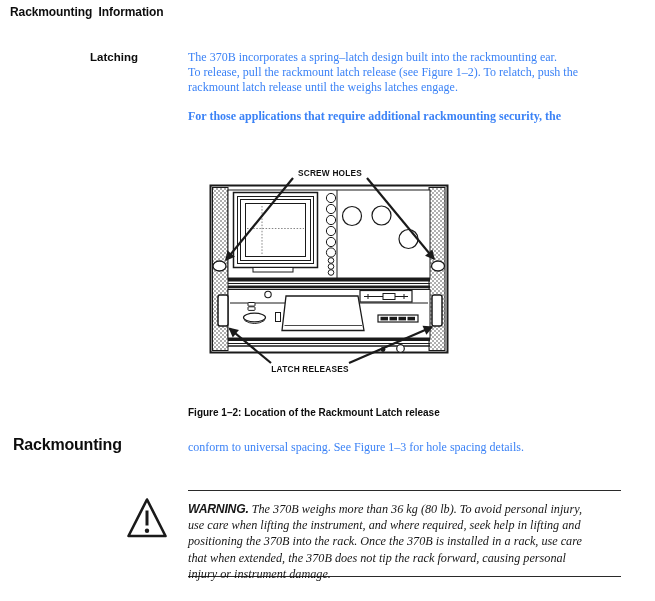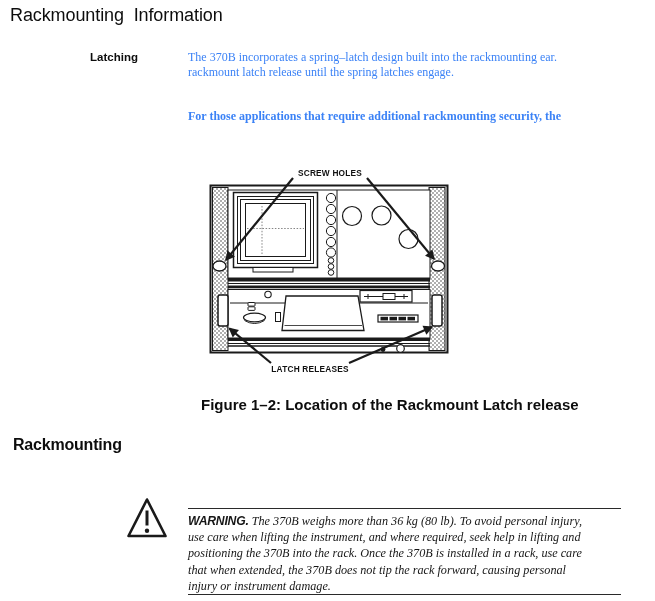--- a/index.html
+++ b/index.html
@@ -2,65 +2,66 @@
 <html><head>
 <meta charset="utf-8">
 <style>
   html,body { margin:0; padding:0; background:#f4f4f4; }
   .page {
     position:relative; width:655px; height:601px; background:#ffffff;
     font-family:"Liberation Serif", serif; color:#111; overflow:hidden;
   }
   .page-title {
     position:absolute; left:10px; top:5px;
-    font-family:"Liberation Sans", sans-serif; font-weight:normal;
-    font-size:18px; letter-spacing:-0.1px; white-space:pre; color:#0d0d0d;
+    font-family:"Liberation Sans", sans-serif; font-weight:bold;
+    font-size:12px; letter-spacing:-0.1px; white-space:pre; color:#0d0d0d;
   }
   .side-heading {
     position:absolute; font-family:"Liberation Sans", sans-serif; font-weight:bold; color:#0d0d0d;
   }
   #latching-heading { left:60px; top:51px; width:108px; text-align:center; font-size:11.5px; }
   #rackmounting-heading { left:13px; top:436px; font-size:16px; letter-spacing:-0.2px; }
   .body-text { position:absolute; left:188px; font-size:12px; line-height:15.2px; color:#3b82f6; }
   .body-text div { white-space:nowrap; }
   #para1 { top:50px; }
   #para2 { top:109px;font-weight:bold; }
   #rack-para { top:440px; }
   .fig-caption {
-    position:absolute; left:188px; top:396px;
-    font-family:"Liberation Sans", sans-serif; font-weight:bold; font-size:15px; color:#0d0d0d;margin-left:13px;
+    position:absolute; left:188px; top:407px;
+    font-family:"Liberation Sans", sans-serif; font-weight:bold; font-size:10px; color:#0d0d0d;
   }
   .figure-svg { position:absolute; left:195px; top:163px; }
   .fig-label {
     font-family:"Liberation Sans", sans-serif; font-weight:bold;
     font-size:8.3px; letter-spacing:0.2px; fill:#111;
   }
   .warning-box {
-    position:absolute; left:188px; top:508px; width:433px; height:87px; box-sizing:border-box;
+    position:absolute; left:188px; top:490px; width:433px; height:87px; box-sizing:border-box;
     border-top:1.2px solid #2a2a2a; border-bottom:1.2px solid #2a2a2a;
-    padding-top:4px; font-style:italic; font-size:12.2px; line-height:16.2px; color:#161616;
+    padding-top:10px; font-style:italic; font-size:12.2px; line-height:16.2px; color:#161616;
   }
   .warning-box div { white-space:nowrap; }
   .warning-label {
     font-family:"Liberation Sans", sans-serif; font-weight:bold; font-style:italic; letter-spacing:-0.2px;
   }
   .warning-triangle { position:absolute; left:126px; top:496px; }
 </style>
 </head>
 <body>
 
 <div class="page">
 
   <div class="page-title">Rackmounting  Information</div>
 
   <div class="side-heading" id="latching-heading">Latching</div>
 
   <div class="body-text" id="para1">
     <div>The 370B incorporates a spring–latch design built into the rackmounting ear.</div>
-    <div>rackmount latch release until the spring latches engage.</div>
+    <div>To release, pull the rackmount latch release (see Figure 1–2). To relatch, push the</div>
+    <div>rackmount latch release until the weighs latches engage.</div>
   </div>
 
   <div class="body-text" id="para2">
     <div>For those applications that require additional rackmounting security, the</div>
   </div>
 
   <svg class="figure-svg" width="270" height="212" viewBox="0 0 270 212">
     <defs>
       <pattern id="hatch" width="4" height="4" patternUnits="userSpaceOnUse">
         <path d="M0,4 L4,0 M-1,1 L1,-1 M3,5 L5,3" stroke="#9a9a9a" stroke-width="0.8"></path>
@@ -171,20 +172,21 @@
 
     <text x="135" y="13" text-anchor="middle" class="fig-label">SCREW HOLES</text>
     <text x="115" y="209" text-anchor="middle" class="fig-label">LATCH RELEASES</text>
   </svg>
 
   <div class="fig-caption">Figure 1–2: Location of the Rackmount Latch release</div>
 
   <div class="side-heading" id="rackmounting-heading">Rackmounting</div>
 
   <div class="body-text" id="rack-para">
+    <div>conform to universal spacing. See Figure 1–3 for hole spacing details.</div>
   </div>
 
   <svg class="warning-triangle" width="42" height="44" viewBox="0 0 42 44">
     <path d="M21,3.5 L39.5,40 L2.5,40 Z" fill="none" stroke="#1a1a1a" stroke-width="2.6" stroke-linejoin="round"></path>
     <line x1="21" y1="14.5" x2="21" y2="29.5" stroke="#1a1a1a" stroke-width="3"></line>
     <circle cx="21" cy="34.8" r="2.2" fill="#1a1a1a"></circle>
   </svg>
 
   <div class="warning-box">
     <div>

